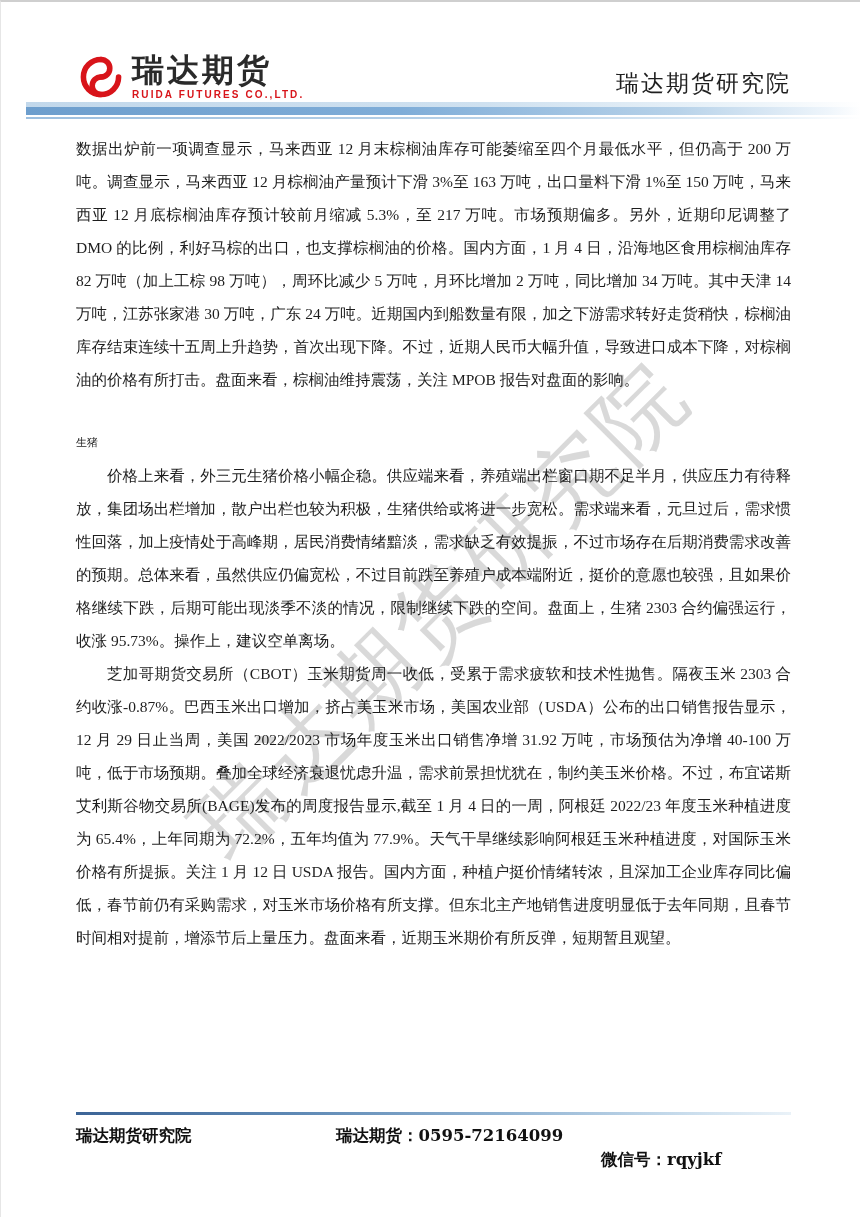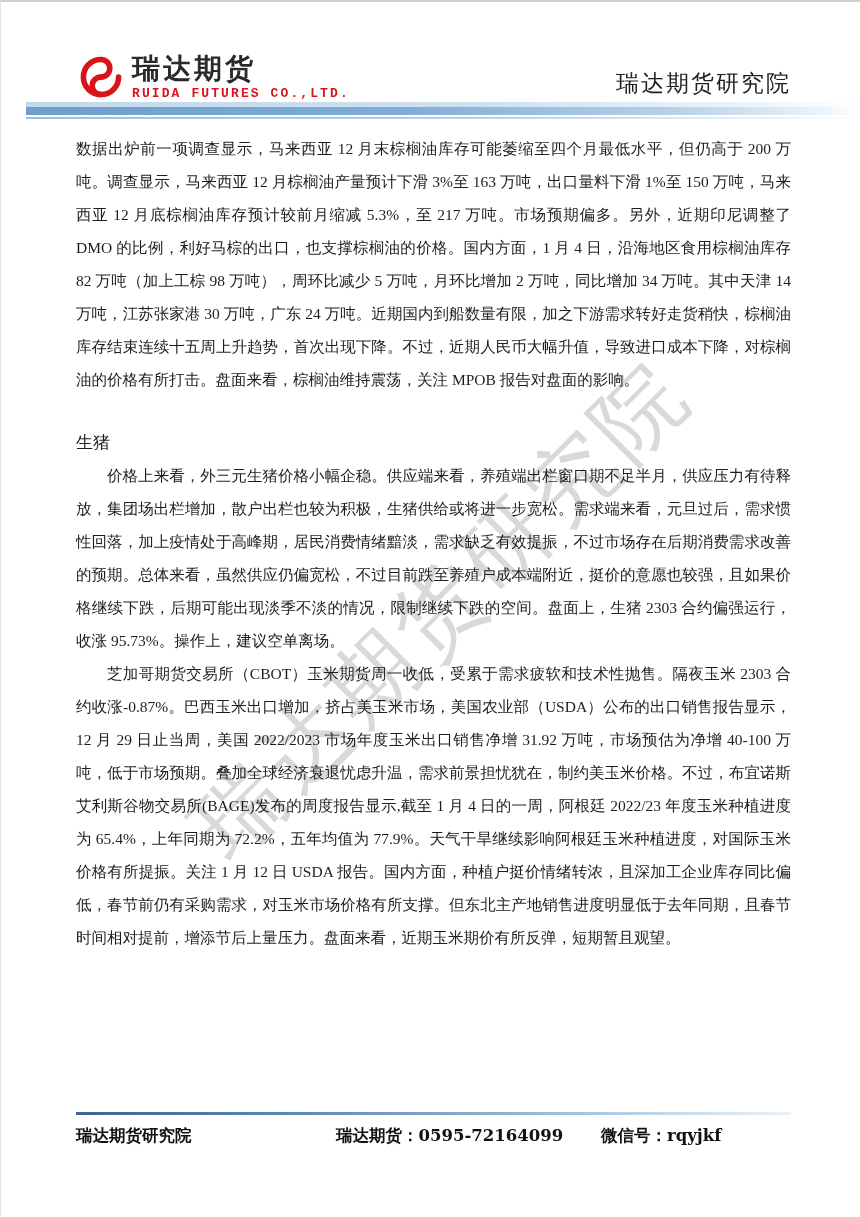--- a/index.html
+++ b/index.html
@@ -41,29 +41,29 @@
     display: flex;
     justify-content: space-between;
     align-items: flex-end;
     z-index: 2;
   }
   .logo { display: flex; align-items: center; }
   .logo-icon { width: 50px; height: 50px; margin-right: 6px; }
   .logo-text { display: flex; flex-direction: column; line-height: 1; }
   .brand-cn {
     font-family: "Liberation Sans", sans-serif;
-    font-size: 28px;
+    font-size: 32px;
     font-weight: 700;
     letter-spacing: 3px;
     color: #2a2a2a;
   }
   .brand-en {
     margin-top: 4px;
-    font-family: Liberation Mono, monospace;
-    font-size: 13px;
+    font-family: Liberation Sans, sans-serif;
+    font-size: 10px;
     font-weight: 700;
     letter-spacing: 2.1px;
     color: #d8141a;
   }
   .header-title {
     font-family: "Liberation Sans", sans-serif;
     font-size: 23px;
     color: #1f1f1f;
     letter-spacing: 2px;
     padding-bottom: 3px;
@@ -84,21 +84,21 @@
     width: 715px;
     z-index: 1;
     font-size: 15.5px;
     line-height: 33px;
     text-align: justify;
   }
   .para { margin: 0; font-family: Liberation Serif, serif; }
   .para.indent { text-indent: 2em; }
   .section-heading {
     margin: 30px 0 0 0;
-    font-size: 17px;
+    font-size: 11px;
     line-height: 33px;
     font-weight: 400;
   }
 
   
   .footer { position: absolute; left: 75px; width: 715px; top: 1110px; z-index: 2; }
   .footer-line {
     height: 3px;
     background: linear-gradient(to right, #3c6496 0%, #5d88b4 30%, #8fb2d2 60%, #c8dcec 85%, #eaf2f8 100%);
   }
@@ -106,21 +106,21 @@
     position: relative;
     height: 24px;
     margin-top: 10px;
     font-family: "DejaVu Serif", "Liberation Serif", serif;
     font-size: 16.5px;
     font-weight: 700;
     color: #111;
   }
   .footer-org     { position: absolute; left: 0; }
   .footer-hotline { position: absolute; left: 260px; }
-  .footer-wechat  { position: absolute; left: 525px; }
+  .footer-wechat  { position: absolute; left: 525px; margin-top: 24px; }
 </style>
 </head>
 <body>
 
 <div class="page">
 
   <div class="watermark">瑞达期货研究院</div>
 
   <header class="header">
     <div class="logo">

